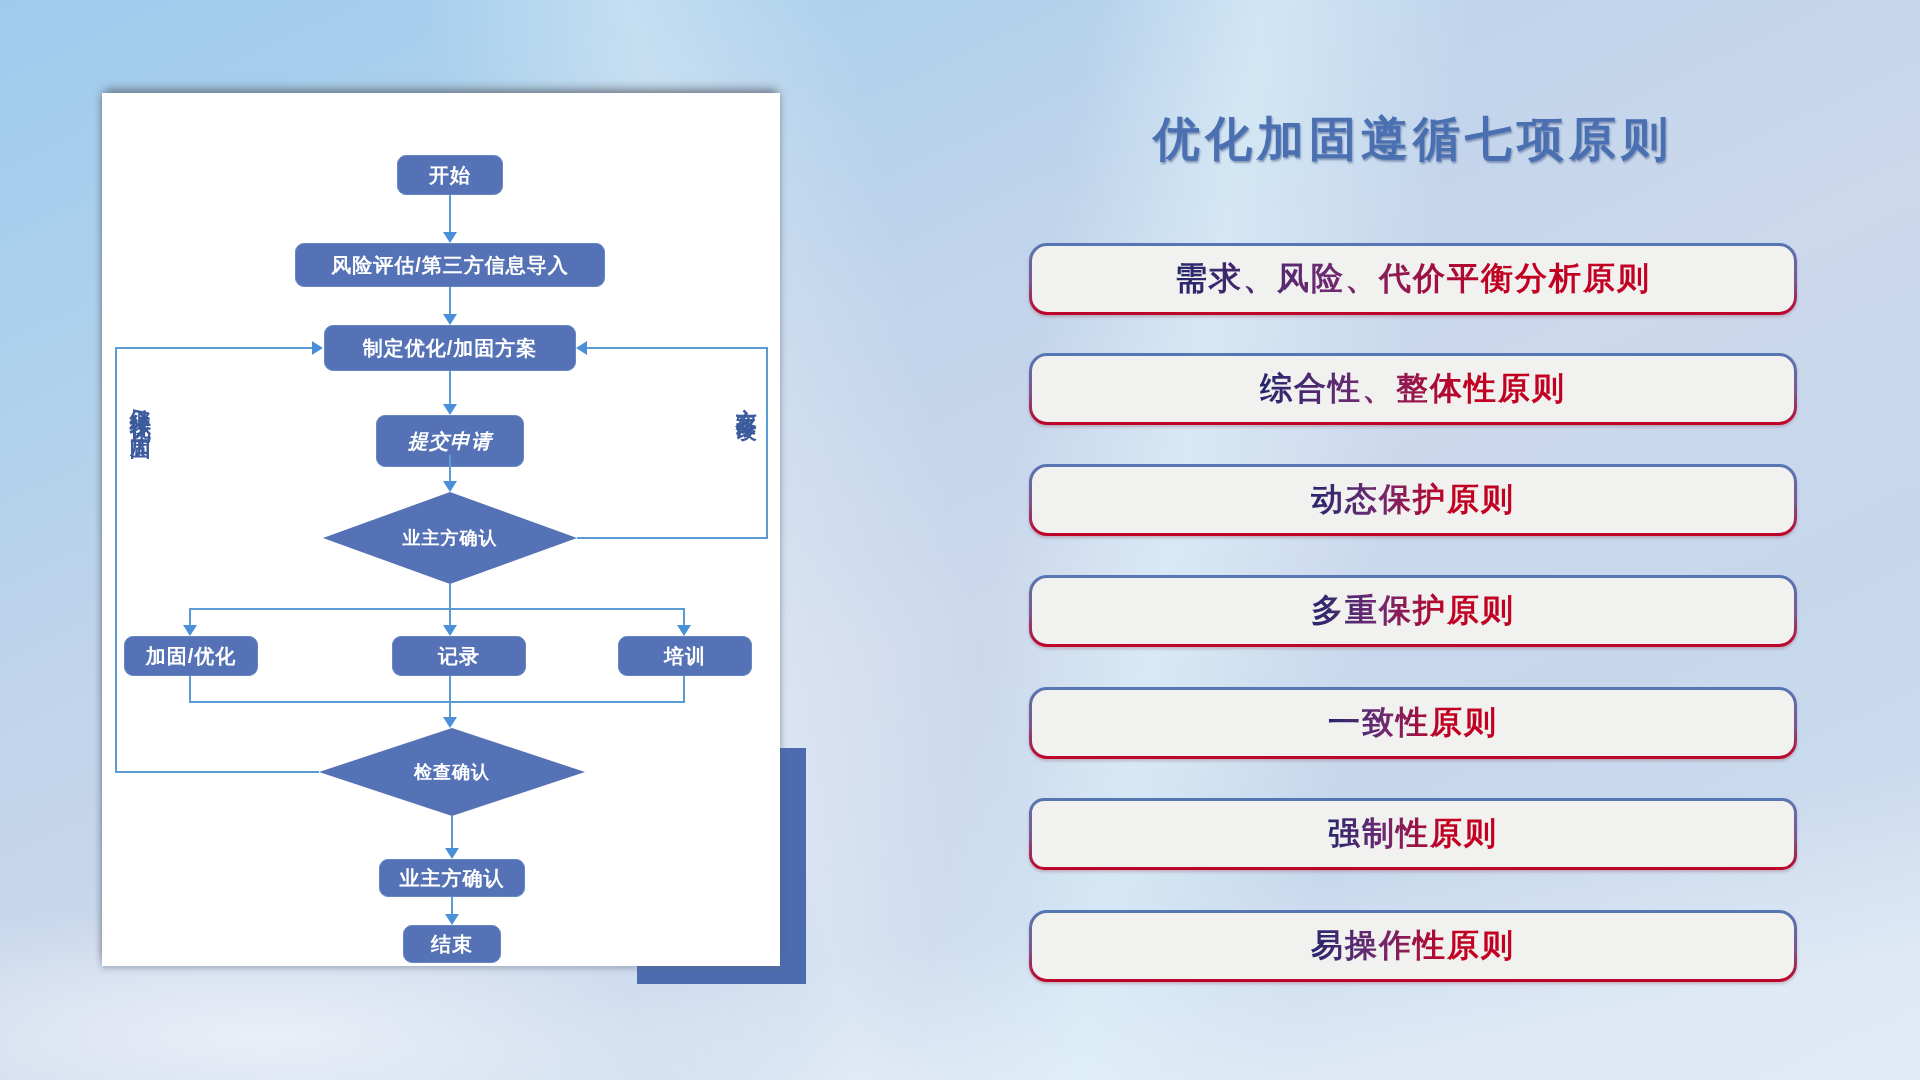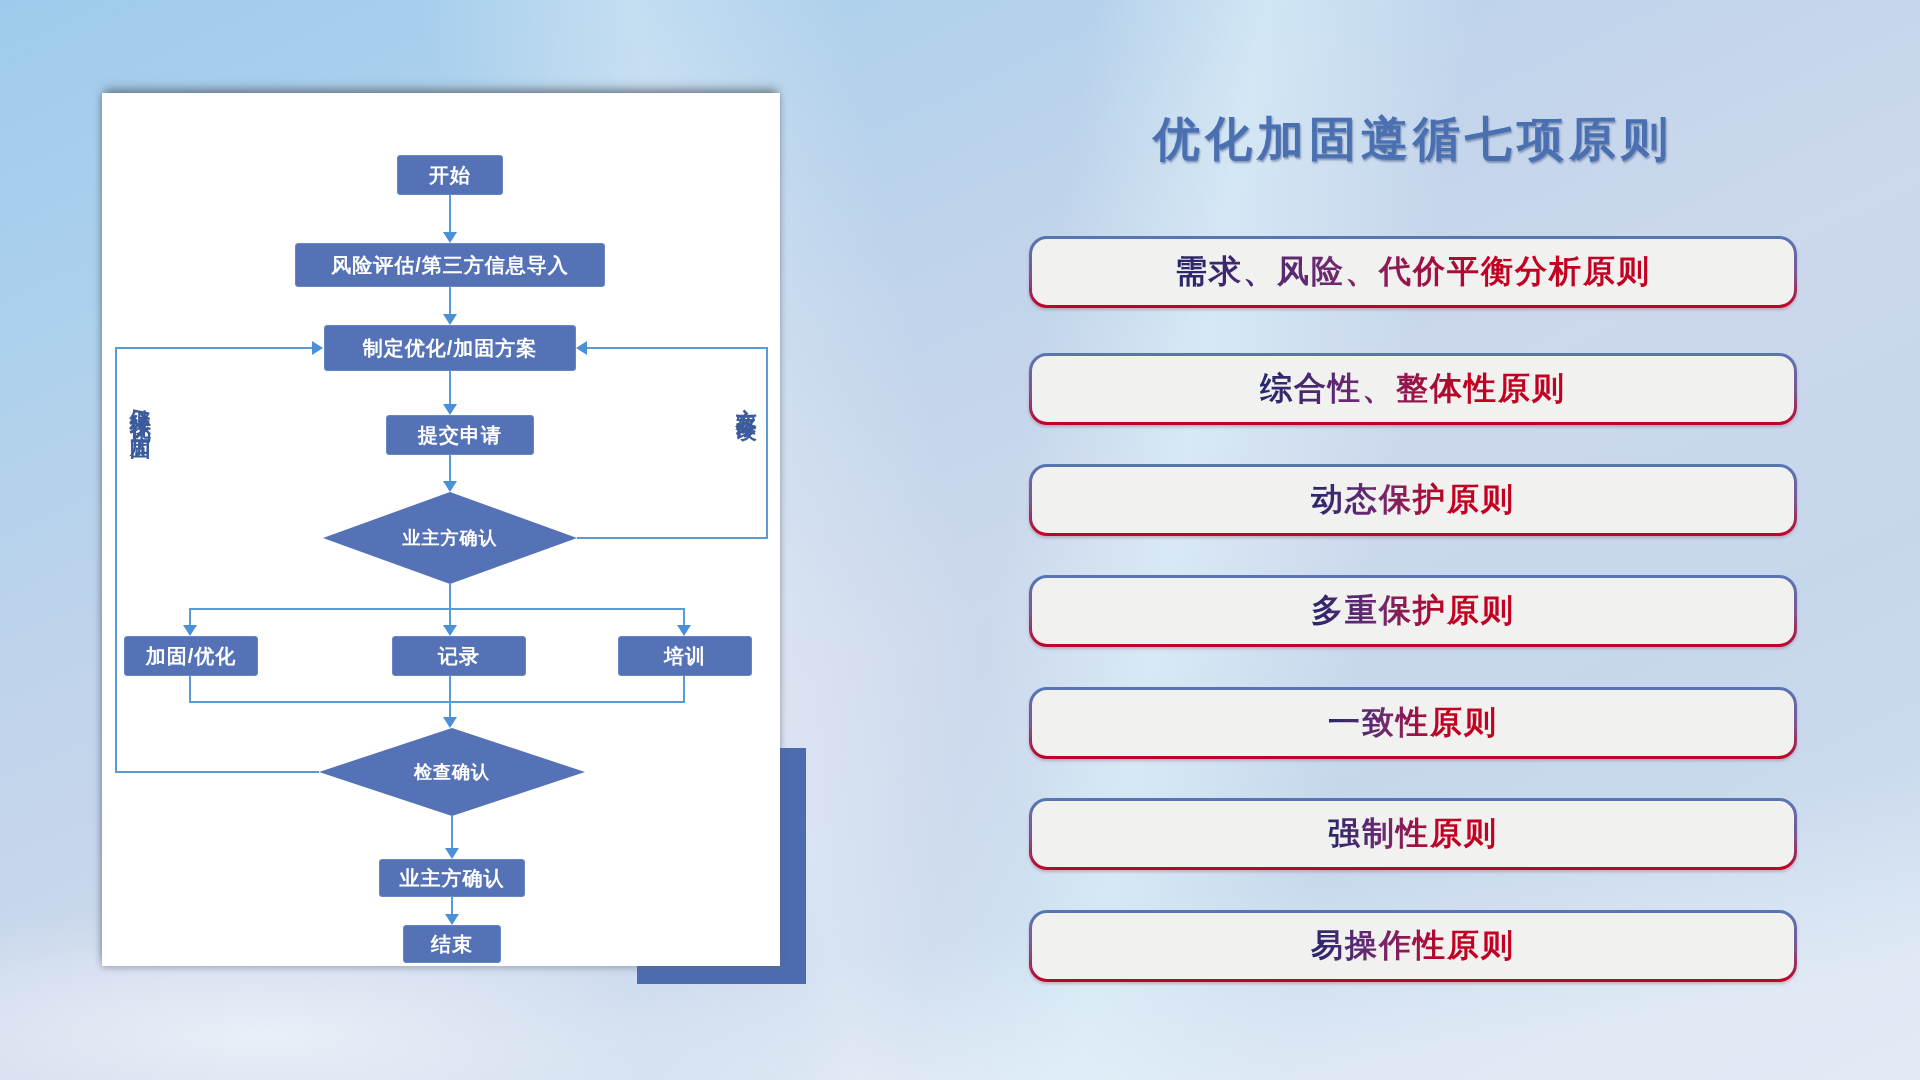--- a/index.html
+++ b/index.html
@@ -16,21 +16,21 @@
     pointer-events:none; }
 
   
   .accent-rect { position:absolute; left:637px; top:748px; width:169px; height:236px;
     background:#4d6cb0; z-index:1; }
   .card { position:absolute; left:102px; top:93px; width:678px; height:873px;
     background:#ffffff; z-index:2;
     box-shadow:0 -7px 9px -3px rgba(82,86,96,0.65), 0 3px 6px rgba(100,110,135,0.35), -4px 0 7px -3px rgba(110,118,135,0.4); }
 
   .node { position:absolute; display:flex; align-items:center; justify-content:center;
-    background:#5472b5; border:1px solid #6787c3; border-radius:3px;
+    background:#5472b5; border:1px solid #6787c3; border-radius:9px;
     color:#ffffff; font-weight:bold; font-size:20px; letter-spacing:1px; }
   .diamond { position:absolute; display:flex; align-items:center; justify-content:center;
     background:#5472b5; clip-path:polygon(50% 0,100% 50%,50% 100%,0 50%);
     color:#ffffff; font-weight:bold; font-size:18px; letter-spacing:1px; border:none; border-radius:0; }
 
   .vline { position:absolute; width:2px; background:#5b9bd5; }
   .hline { position:absolute; height:2px; background:#5b9bd5; }
   .arr-down { position:absolute; width:0; height:0;
     border-left:7px solid transparent; border-right:7px solid transparent; border-top:11px solid #4a90d8; }
   .arr-right { position:absolute; width:0; height:0;
@@ -62,21 +62,21 @@
 <div class="screen">
   <div class="bg-overlay"></div>
 
   <div class="accent-rect"></div>
 
   <div class="card">
 
     <div class="node" style="left:295px;top:62px;width:106px;height:40px;">开始</div>
     <div class="node" style="left:193px;top:150px;width:310px;height:44px;">风险评估/第三方信息导入</div>
     <div class="node" style="left:222px;top:232px;width:252px;height:46px;">制定优化/加固方案</div>
-    <div class="node" style="left:284px;top:322px;width:148px;height:40px;">提交申请</div>
+    <div class="node" style="left:274px;top:322px;width:148px;height:52px;font-style:italic;">提交申请</div>
     <div class="diamond" style="left:221px;top:399px;width:254px;height:92px;">业主方确认</div>
     <div class="node" style="left:22px;top:543px;width:134px;height:40px;">加固/优化</div>
     <div class="node" style="left:281px;top:543px;width:134px;height:40px;margin-left:9px;">记录</div>
     <div class="node" style="left:516px;top:543px;width:134px;height:40px;">培训</div>
     <div class="diamond" style="left:217px;top:635px;width:266px;height:88px;">检查确认</div>
     <div class="node" style="left:277px;top:766px;width:146px;height:38px;">业主方确认</div>
     <div class="node" style="left:301px;top:832px;width:98px;height:38px;">结束</div>
 
     <div class="vline" style="left:347px;top:102px;height:38px;"></div>
     <div class="arr-down" style="left:341px;top:139px;"></div>
@@ -122,35 +122,35 @@
     <div class="hline" style="left:485px;top:254px;width:181px;"></div>
     <div class="arr-left" style="left:474px;top:248px;"></div>
 
     <div class="vlabel" style="left:26px;top:300px;">继续优化/加固</div>
     <div class="vlabel" style="left:632px;top:298px;">方案修改</div>
   </div>
 
   <div class="panel">
     <div class="panel-title">优化加固遵循七项原则</div>
 
-    <div class="pbox" style="top:236px;">
+    <div class="pbox" style="top:243px;">
       <span class="ptext">需求、风险、代价平衡分析原则</span>
     </div>
     <div class="pbox" style="top:353px;">
       <span class="ptext">综合性、整体性原则</span>
     </div>
     <div class="pbox" style="top:464px;">
       <span class="ptext">动态保护原则</span>
     </div>
     <div class="pbox" style="top:575px;">
       <span class="ptext">多重保护原则</span>
     </div>
     <div class="pbox" style="top:687px;">
       <span class="ptext">一致性原则</span>
     </div>
-    <div class="pbox" style="top:798px;">
+    <div class="pbox" style="top:798px;border-radius:15px;">
       <span class="ptext">强制性原则</span>
     </div>
     <div class="pbox" style="top:910px;">
       <span class="ptext">易操作性原则</span>
     </div>
   </div>
 </div>
 
 </body></html>

